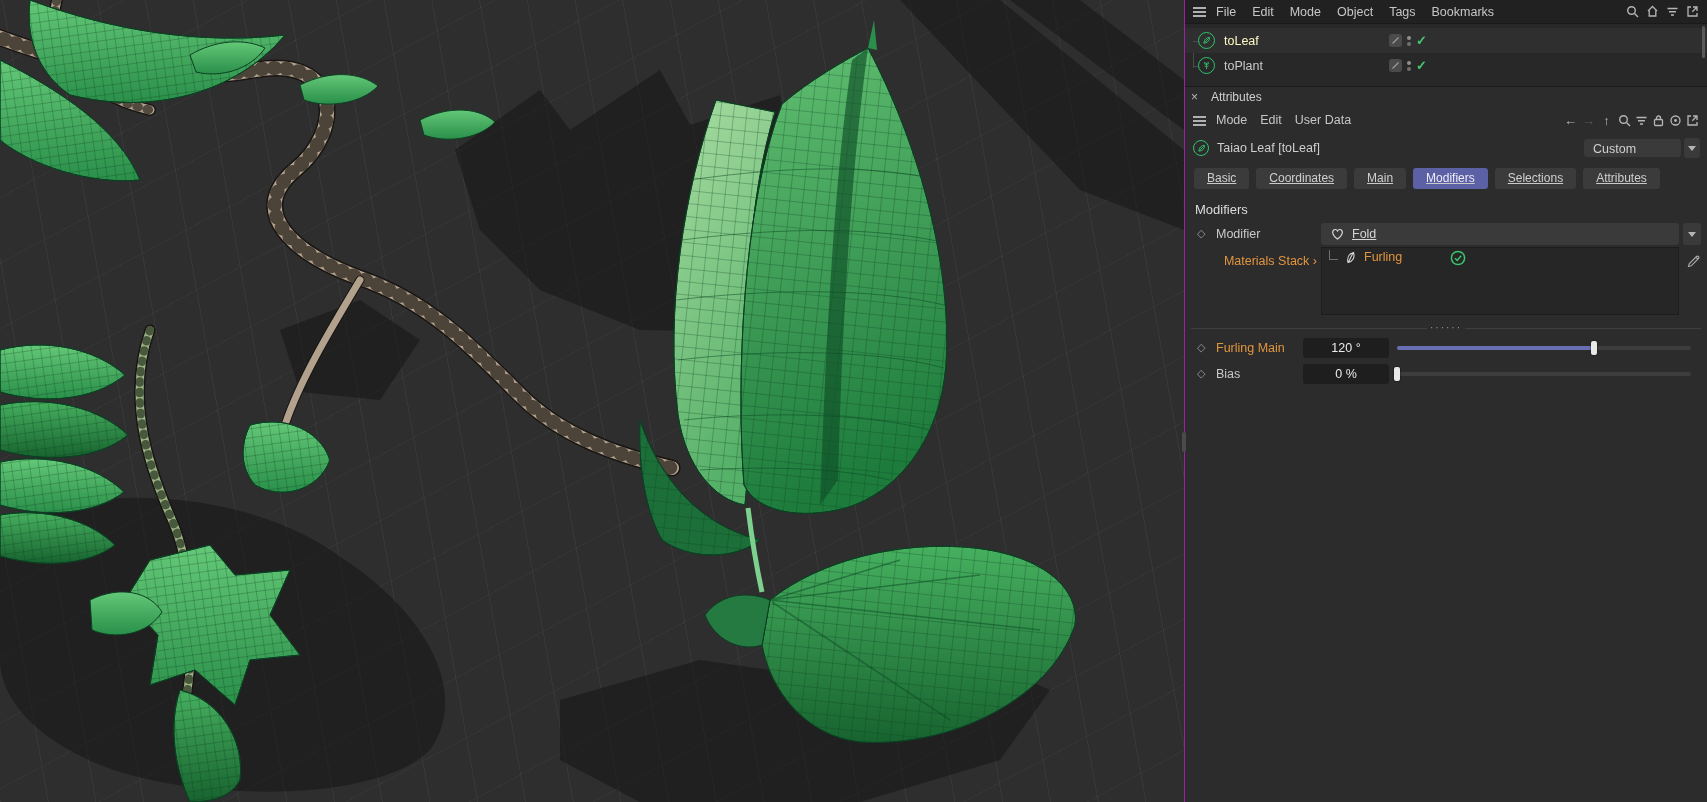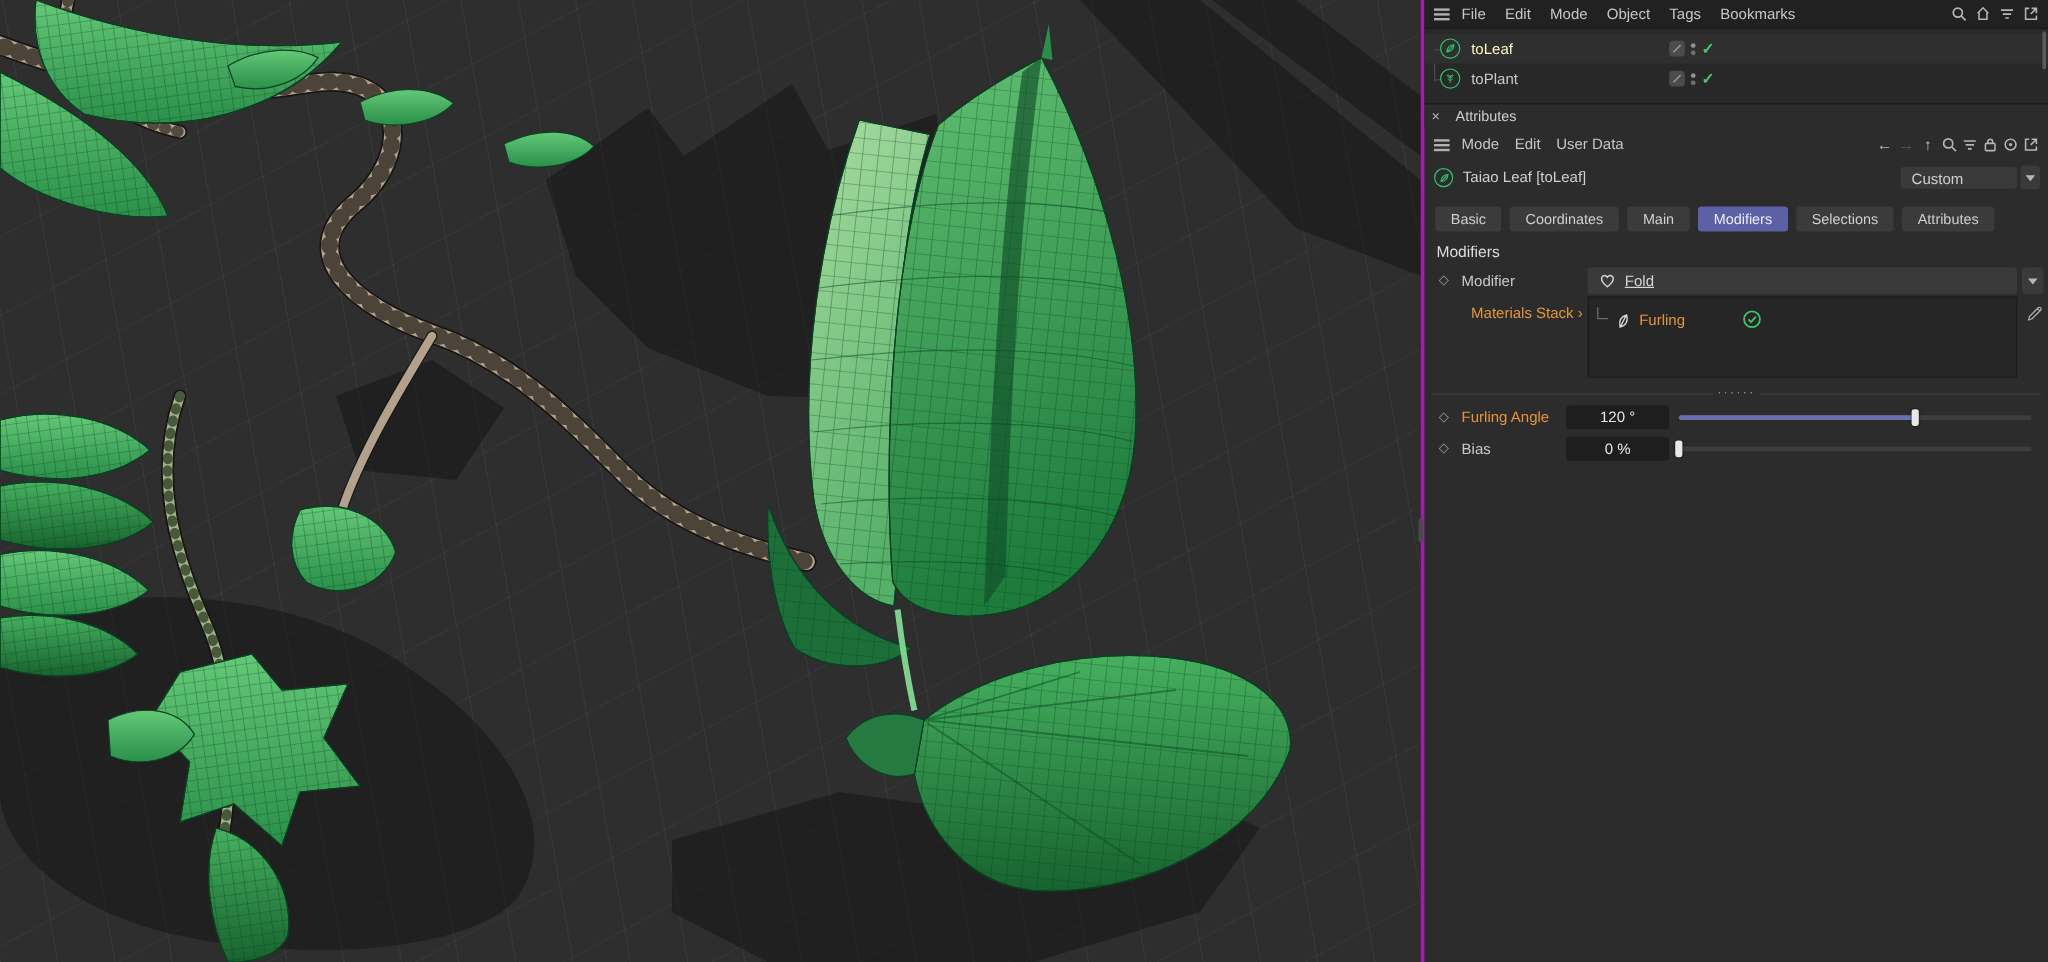--- a/index.html
+++ b/index.html
@@ -8,21 +8,21 @@
        -webkit-font-smoothing:antialiased;}
   
   .viewport{position:absolute;left:0;top:0;width:1184px;height:802px;
     background-color:#2e2e2e;
     background-image:
       repeating-linear-gradient(80deg, rgba(210,210,210,.055) 0 1px, transparent 1px 47px),
       repeating-linear-gradient(152deg, rgba(210,210,210,.04) 0 1px, transparent 1px 58px);}
   .viewport svg{position:absolute;left:0;top:0;}
   
   .panel{position:absolute;left:1184px;top:0;width:523px;height:802px;
-    background:#2c2c2c;border-left:3px solid #a21caf;color:#c9c9c9;font-size:12.5px;box-sizing:border-box;}
+    background:#2c2c2c;border-left:1px solid #a21caf;color:#c9c9c9;font-size:12.5px;box-sizing:border-box;}
   .splitter-grip{position:absolute;left:1182px;top:432px;width:4px;height:20px;background:#4a4a4a;border-radius:2px;}
   .menubar{height:24px;background:#212121;border-bottom:1px solid #1a1a1a;
     display:flex;align-items:center;padding:0 8px;box-sizing:border-box;}
   .menu-items{display:flex;gap:16px;margin-left:10px;}
   .menu-item{color:#c6c6c6;cursor:default;}
   .bar-icons{margin-left:auto;display:flex;gap:6px;align-items:center;}
   .icon14{width:14px;height:14px;display:inline-flex;align-items:center;justify-content:center;}
   .burger{width:13px;height:11px;position:relative;flex:0 0 13px;}
   .burger::before{content:"";position:absolute;left:0;top:1px;width:13px;height:2px;background:#b0b0b0;
     box-shadow:0 4px 0 #b0b0b0,0 8px 0 #b0b0b0;}
@@ -55,39 +55,39 @@
   
   .obj-row{height:30px;display:flex;align-items:center;padding:0 7px 0 8px;box-sizing:border-box;}
   .obj-row .name{margin-left:8px;color:#cfcfcf;}
   .preset{margin-left:auto;display:flex;align-items:center;}
   .preset-field{width:97px;height:18px;background:#3a3a3a;border-radius:3px;color:#cfcfcf;
     line-height:20px;padding-left:9px;box-sizing:border-box;}
   .drop-btn{width:16px;height:20px;background:#3a3a3a;border-radius:3px;margin-left:3px;
     display:flex;align-items:center;justify-content:center;}
   .tri{width:0;height:0;border-left:4px solid transparent;border-right:4px solid transparent;border-top:5px solid #b5b5b5;}
   
-  .tabs{height:30px;display:flex;align-items:flex-end;gap:7px;padding:0 9px;}
+  .tabs{height:30px;display:flex;align-items:center;gap:7px;padding:0 9px;text-decoration:underline;}
   .tab{height:21px;padding:0 13px;background:#3b3b3b;border-radius:3px;display:flex;align-items:center;
     font-size:12px;color:#cfcfcf;}
   .tab.active{background:#5c60a4;color:#edecf8;}
   
   .section-heading{height:28px;padding:9px 0 0 10px;box-sizing:border-box;font-size:13px;color:#dcdcdc;}
   .param-row{height:26px;position:relative;}
   .diamond{position:absolute;left:12px;top:6px;color:#9a9a9a;font-size:11px;}
   .p-label{position:absolute;left:31px;top:6px;color:#c9c9c9;}
   .orange{color:#e2953f;}
   .p-drop{position:absolute;left:136px;top:2px;width:358px;height:22px;background:#3a3a3a;border-radius:3px;
     display:flex;align-items:center;gap:8px;padding:0 9px;box-sizing:border-box;color:#d6d6d6;text-decoration:underline;}
   .p-dropbtn{position:absolute;left:498px;top:2px;width:18px;height:22px;background:#3a3a3a;border-radius:3px;
     display:flex;align-items:center;justify-content:center;}
   .stack-area{position:relative;height:74px;}
   .stack-label{position:absolute;left:0;top:7px;width:132px;text-align:right;}
   .stack-box{position:absolute;left:136px;top:0;width:358px;height:68px;background:#262626;
     border:1px solid #1d1d1d;box-sizing:border-box;}
-  .stack-item{display:flex;align-items:flex-end;height:24px;margin-top:2px;padding-left:7px;gap:6px;}
+  .stack-item{display:flex;align-items:flex-start;height:24px;margin-top:2px;padding-left:7px;gap:6px;}
   .elbow{width:8px;height:9px;border-left:1px solid #707070;border-bottom:1px solid #707070;margin-bottom:8px;flex:0 0 8px;}
   .stack-check{margin-left:42px;display:flex;}
   .stack-pencil{position:absolute;left:501px;top:7px;}
   .h-splitter{height:12px;position:relative;margin-top:2px;}
   .h-splitter::before{content:"";position:absolute;left:6px;right:6px;top:5px;height:1px;background:#3f3f3f;}
   .h-splitter .dots{position:absolute;left:50%;transform:translateX(-50%);top:-1px;color:#9a9a9a;
     font-size:10px;letter-spacing:2px;background:#2c2c2c;padding:0 3px;}
   .p-value{position:absolute;left:118px;top:3px;width:86px;height:20px;background:#1e1e1e;border-radius:3px;
     color:#eaeaea;text-align:center;line-height:20px;}
   .p-slider{position:absolute;left:212px;top:3px;width:294px;height:20px;}
@@ -409,21 +409,21 @@
           </svg>
       </span>
     </div>
 
     <div class="h-splitter">
       <span class="dots">······</span>
     </div>
 
     <div class="param-row">
       <span class="diamond">◇</span>
-      <span class="p-label orange">Furling Angle</span>
+      <span class="p-label orange">Furling Main</span>
       <span class="p-value">120 °</span>
       <span class="p-slider">
         <span class="track"></span>
         <span class="fill" style="width: 67%;"></span>
         <span class="handle" style="left: calc(67% - 3px);"></span>
       </span>
     </div>
 
     <div class="param-row">
       <span class="diamond">◇</span>

